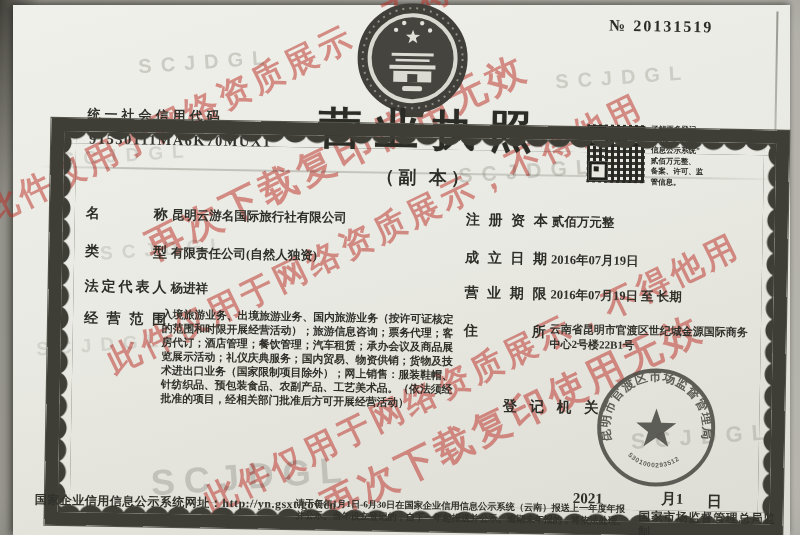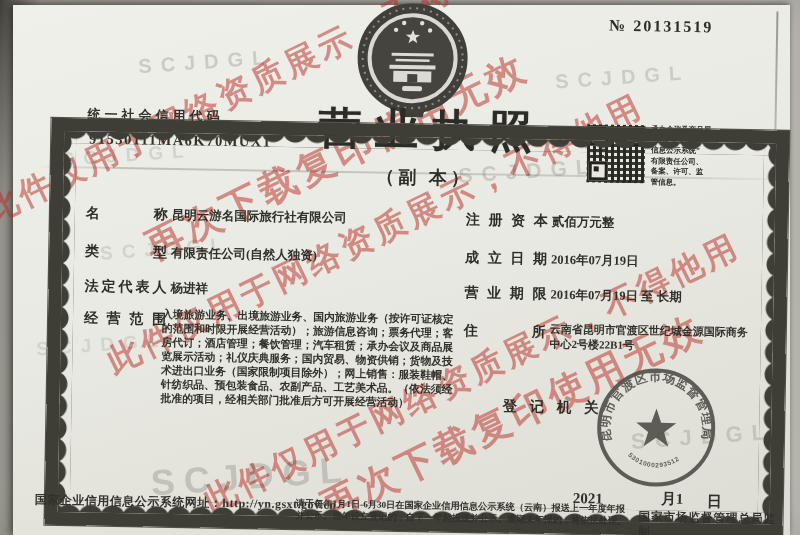--- a/index.html
+++ b/index.html
@@ -114,24 +114,24 @@
             <i></i>
           </span>
         <span class="finder" style="right:2px;top:2px;">
             <i></i>
           </span>
         <span class="finder" style="left:2px;bottom:2px;">
             <i></i>
           </span>
       </div>
       <div class="abs qr-caption" id="qr-caption">
-          <div>承办会议及商品展</div>
+          <div>了解更多登记</div>
           <div>“国家企业信用</div>
           <div>信息公示系统”</div>
-          <div>有限责任公司、</div>
+          <div>贰佰万元整、</div>
           <div>备案、许可、监</div>
           <div>管信息。</div>
         </div>
 
       <div class="row" style="left:72px;top:205px;">
         <span class="lbl w82 js-justify">
             <span>名</span>
             <span>称</span>
           </span>
         <span class="val">昆明云游名国际旅行社有限公司</span>

